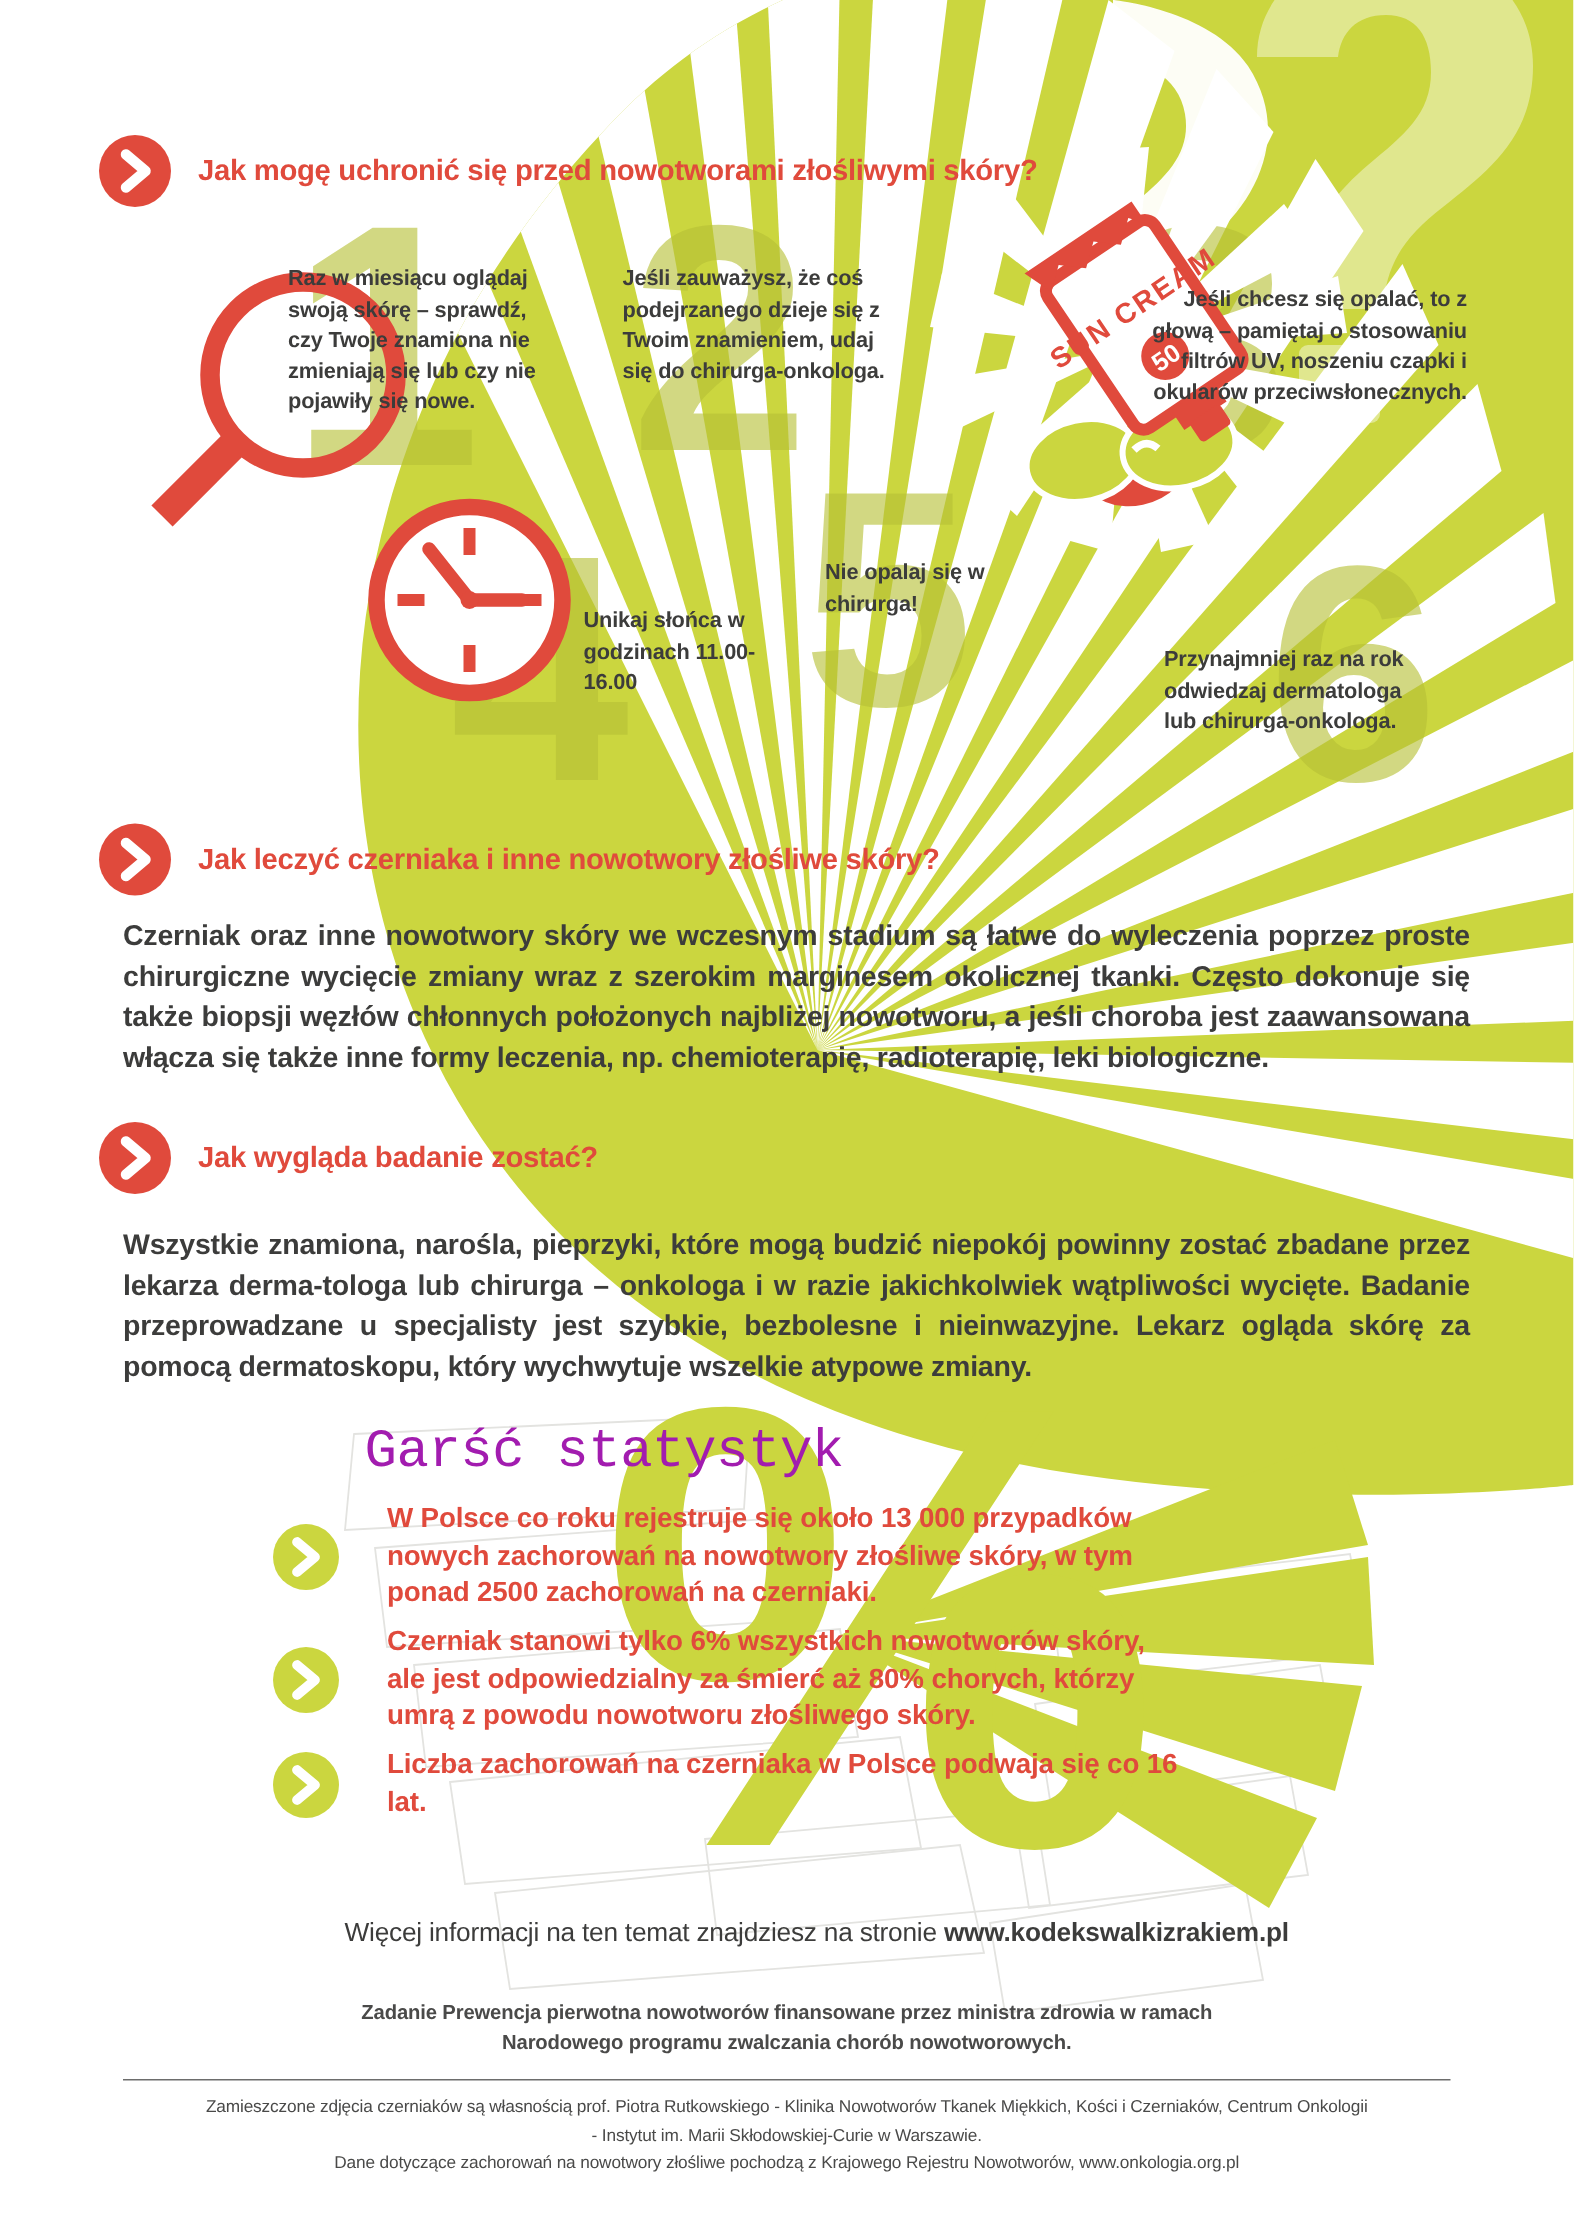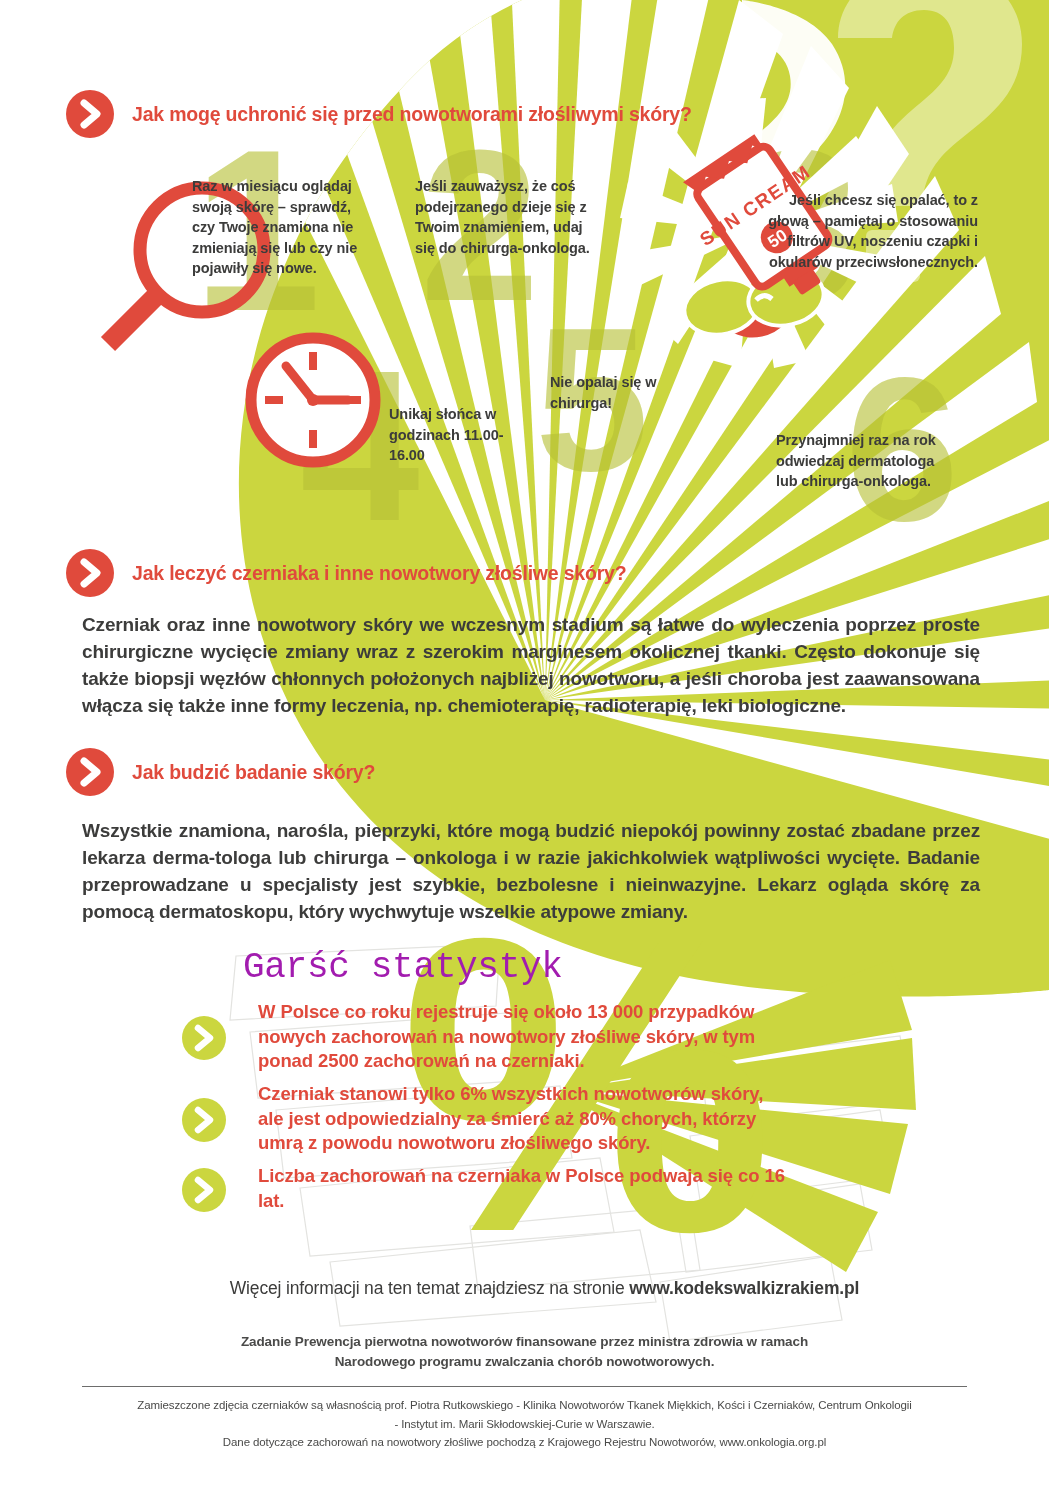--- a/index.html
+++ b/index.html
@@ -267,21 +267,21 @@
     </div>
 
     <div class="para" style="left:82px;top:612px;width:898px;">Czerniak oraz inne nowotwory skóry we wczesnym stadium są łatwe do wyleczenia poprzez proste chirurgiczne wycięcie zmiany wraz z szerokim marginesem okolicznej tkanki. Często dokonuje się także biopsji węzłów chłonnych położonych najbliżej nowotworu, a jeśli choroba jest zaawansowana włącza się także inne formy leczenia, np. chemioterapię, radioterapię, leki biologiczne.</div>
 
     <div class="q-row" style="left:66px;top:748px;">
       <span class="chev">
         <svg width="48" height="48" viewBox="0 0 48 48">
           <path d="M18 13 L31 24 L18 35" fill="none" stroke="#ffffff" stroke-width="7" stroke-linecap="round" stroke-linejoin="round"></path>
         </svg>
       </span>
-      <span class="q-title">Jak budzić badanie skóry?</span>
+      <span class="q-title">Jak wygląda badanie zostać?</span>
     </div>
 
     <div class="para" style="left:82px;top:818px;width:898px;">Wszystkie znamiona, narośla, pieprzyki, które mogą budzić niepokój powinny zostać zbadane przez lekarza derma-tologa lub chirurga – onkologa i w razie jakichkolwiek wątpliwości wycięte. Badanie przeprowadzane u specjalisty jest szybkie, bezbolesne i nieinwazyjne. Lekarz ogląda skórę za pomocą dermatoskopu, który wychwytuje wszelkie atypowe zmiany.</div>
 
     <div class="stats-title" style="left:243px;top:947px;">Garść statystyk</div>
 
     <div class="s-row" style="left:182px;top:1000px;width:600px;">
       <span class="chev-g">
         <svg width="44" height="44" viewBox="0 0 44 44">
           <path d="M16 12 L28 22 L16 32" fill="none" stroke="#ffffff" stroke-width="6.5" stroke-linecap="round" stroke-linejoin="round"></path>

